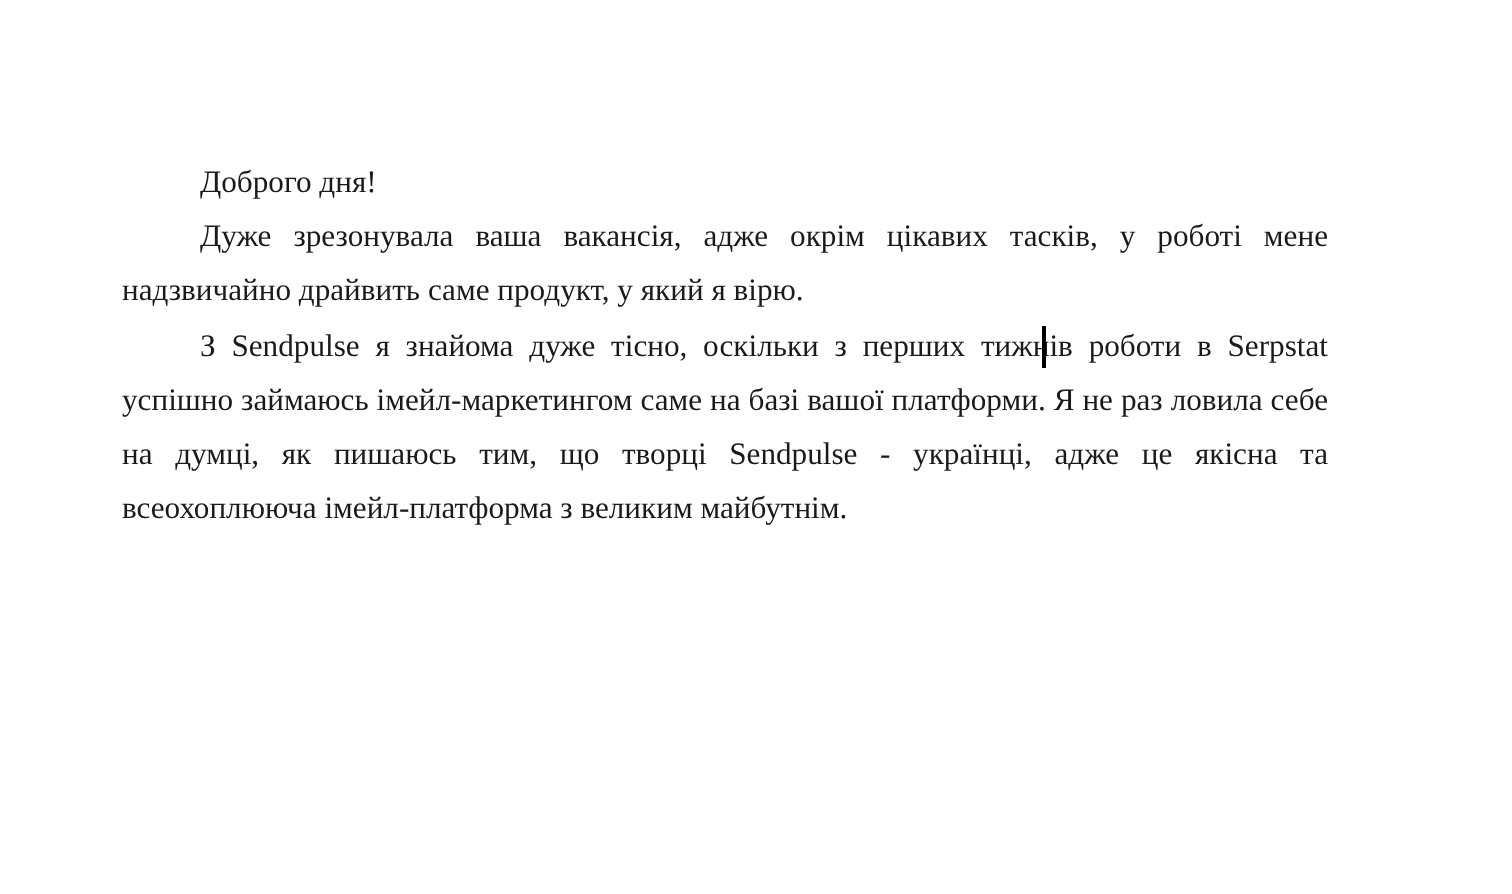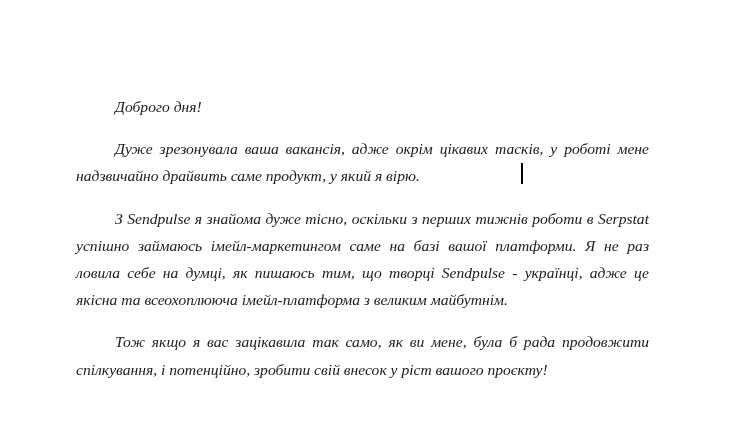--- a/index.html
+++ b/index.html
@@ -17,38 +17,36 @@
       position: absolute;
       left: 61px;
       top: 78px;
       width: 603px;
       font-family: "Liberation Serif", serif;
       font-size: 15.6px;
       color: #1a1a1a;
       line-height: 27.2px;
     }
     .para {
-      margin: 15px;
+      margin: 0;
       text-indent: 39px;
       text-align: justify;
       text-align-last: left;
-      font-style: italic;
     }
     .cursor {
       position: absolute;
       left: 521px;
       top: 163px;
       width: 2px;
       height: 21px;
       background: #000000;
     }
   </style>
 </head>
 <body>
 
 <div class="page">
   <p class="para">Доброго дня!</p>
   <p class="para">Дуже зрезонувала ваша вакансія, адже окрім цікавих тасків, у роботі мене надзвичайно драйвить саме продукт, у який я вірю.</p>
   <p class="para">З Sendpulse я знайома дуже тісно, оскільки з перших тижнів роботи в Serpstat успішно займаюсь імейл-маркетингом саме на базі вашої платформи. Я не раз ловила себе на думці, як пишаюсь тим, що творці Sendpulse - українці, адже це якісна та всеохоплююча імейл-платформа з великим майбутнім.</p>
-  <p class="para">Тож якщо я вас зацікавила так само, як ви мене, була б рада продовжити спілкування, і потенційно, зробити свій внесок у ріст вашого проєкту!</p>
 </div>
 
 <div class="cursor"></div>
 
 </body></html>

